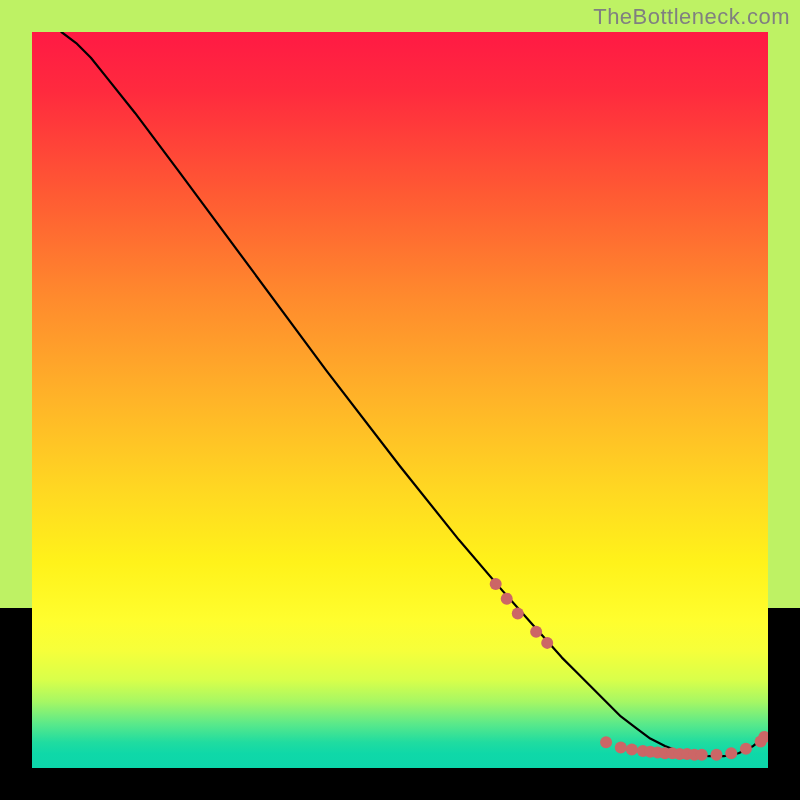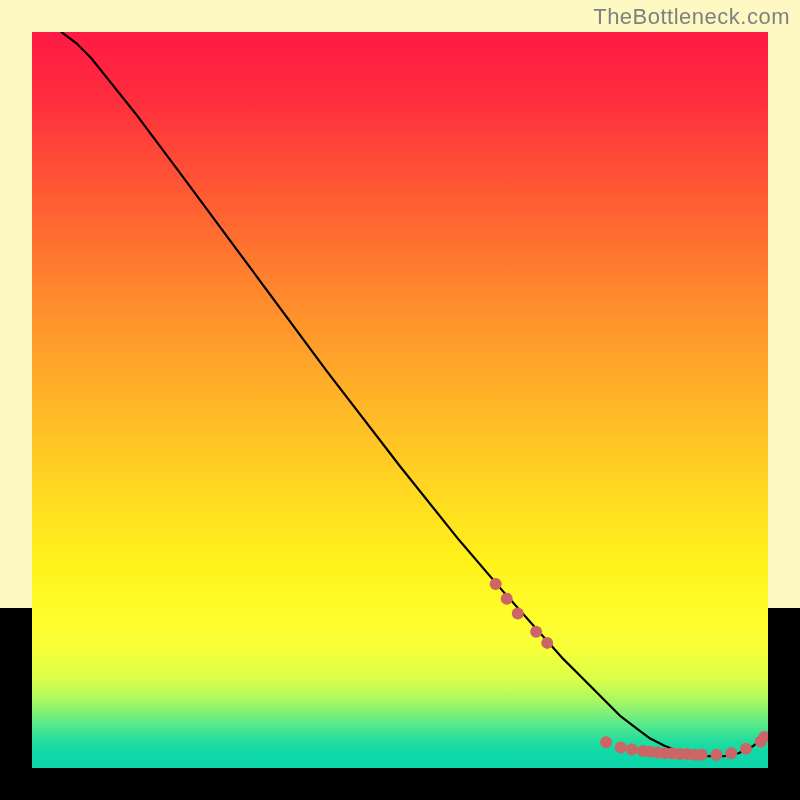--- a/index.html
+++ b/index.html
@@ -8,21 +8,21 @@
     width: 800px;
     height: 800px;
     background: #000000;
     overflow: hidden;
     font-family: Arial, Helvetica, sans-serif;
   }
   .frame {
     position: relative;
     width: 800px;
     height: 608px;
-    background: #fef9c3;
+    background: #bef264;
   }
   .watermark {
     position: absolute;
     top: 4px;
     right: 10px;
     color: #808080;
     font-size: 22px;
     font-weight: 400;
     letter-spacing: 0.5px;
     z-index: 20;

